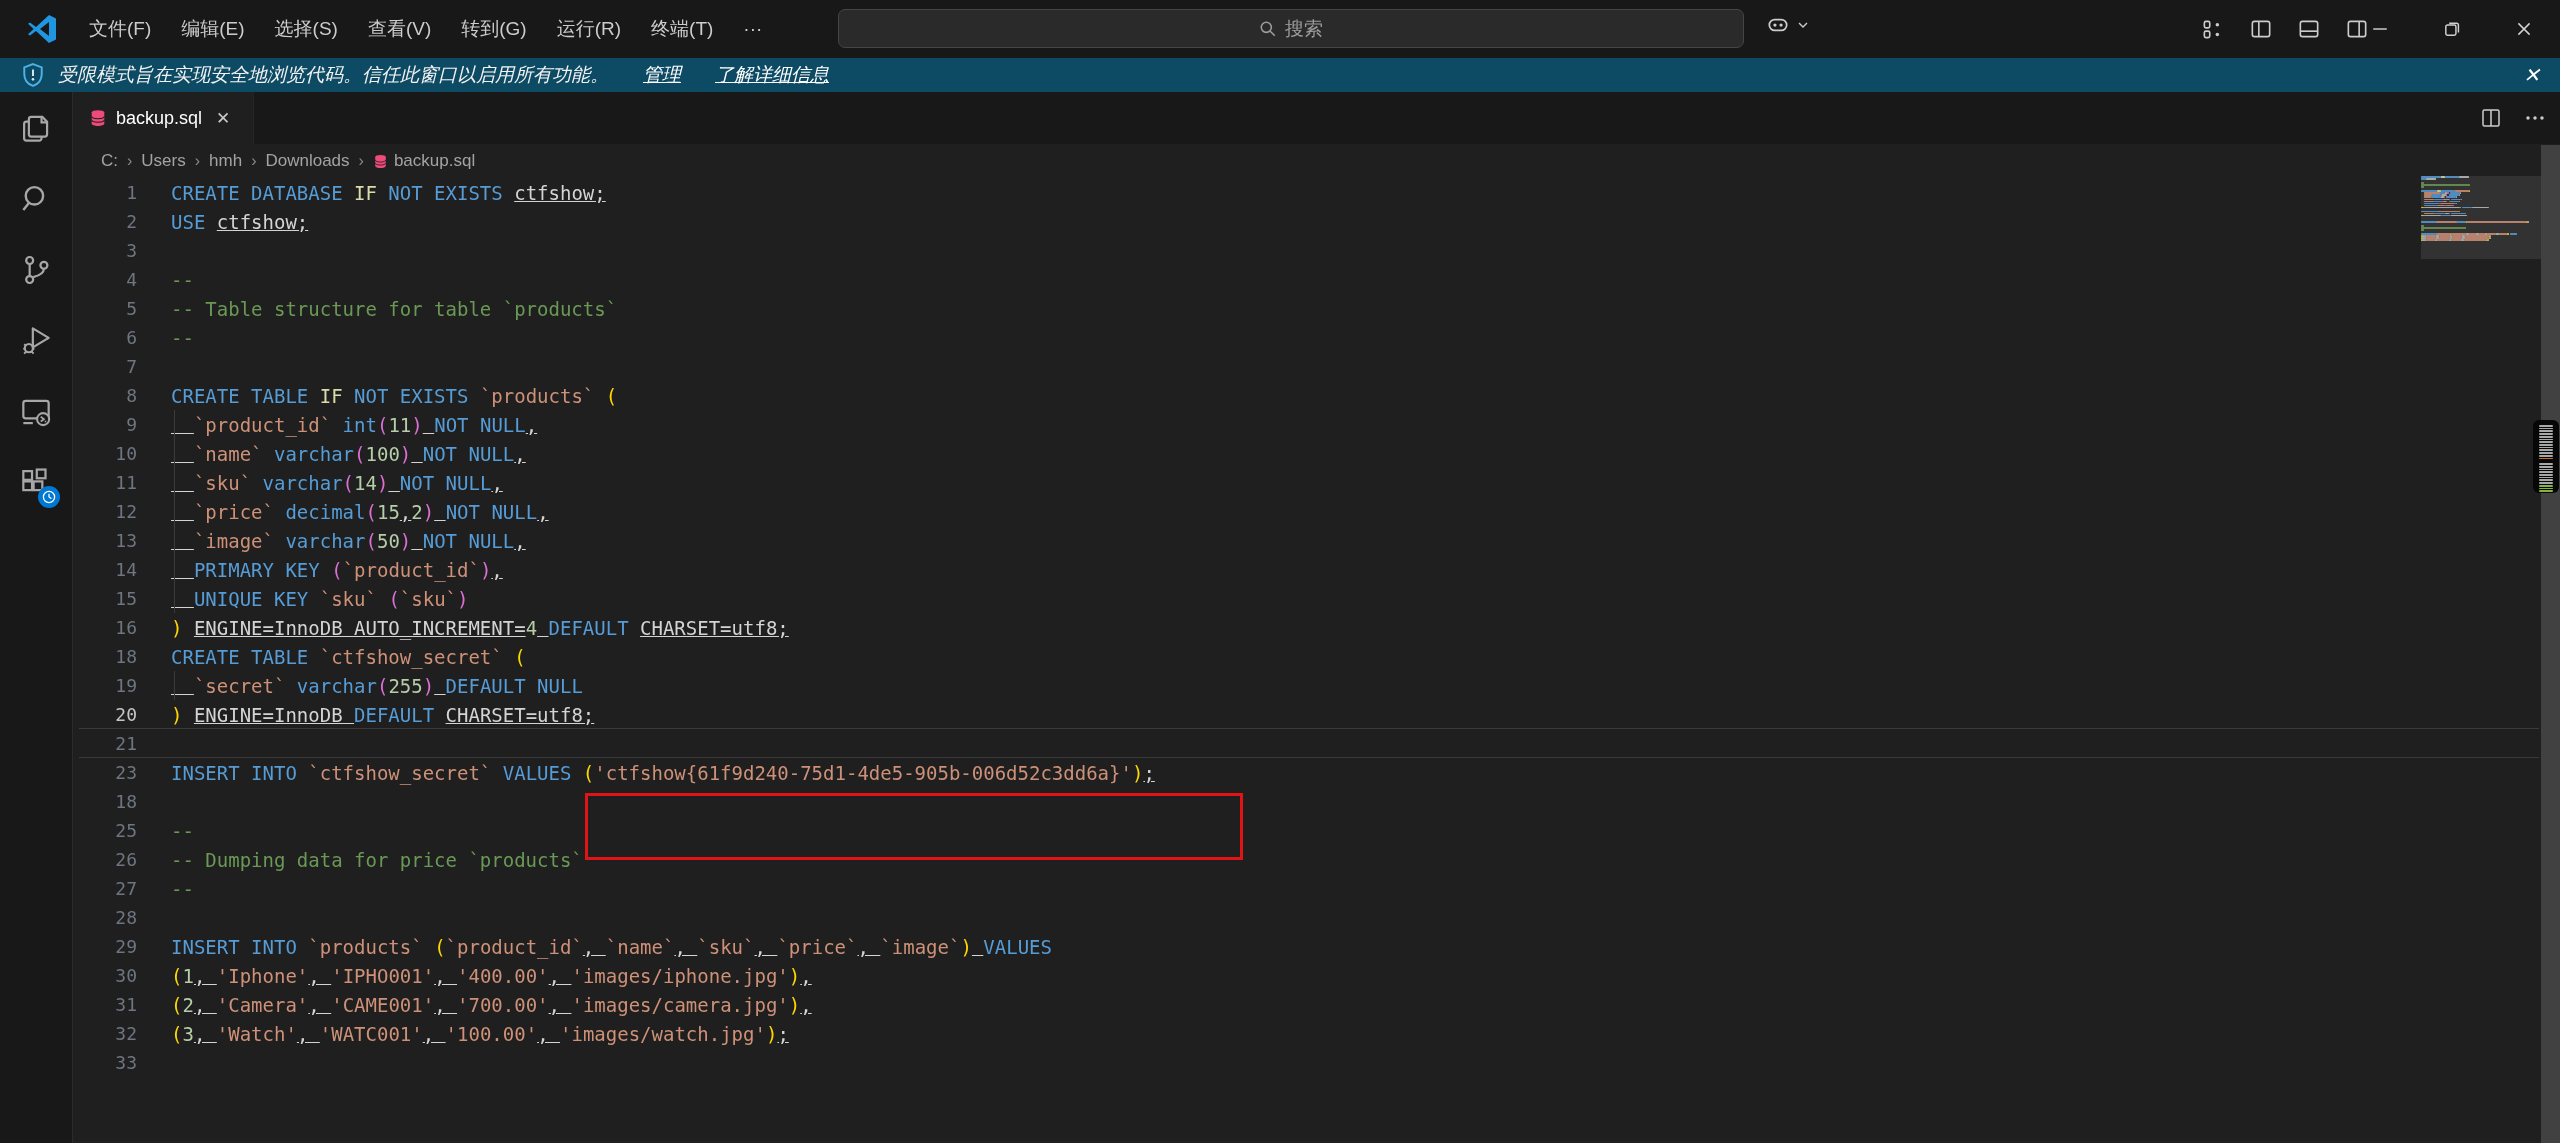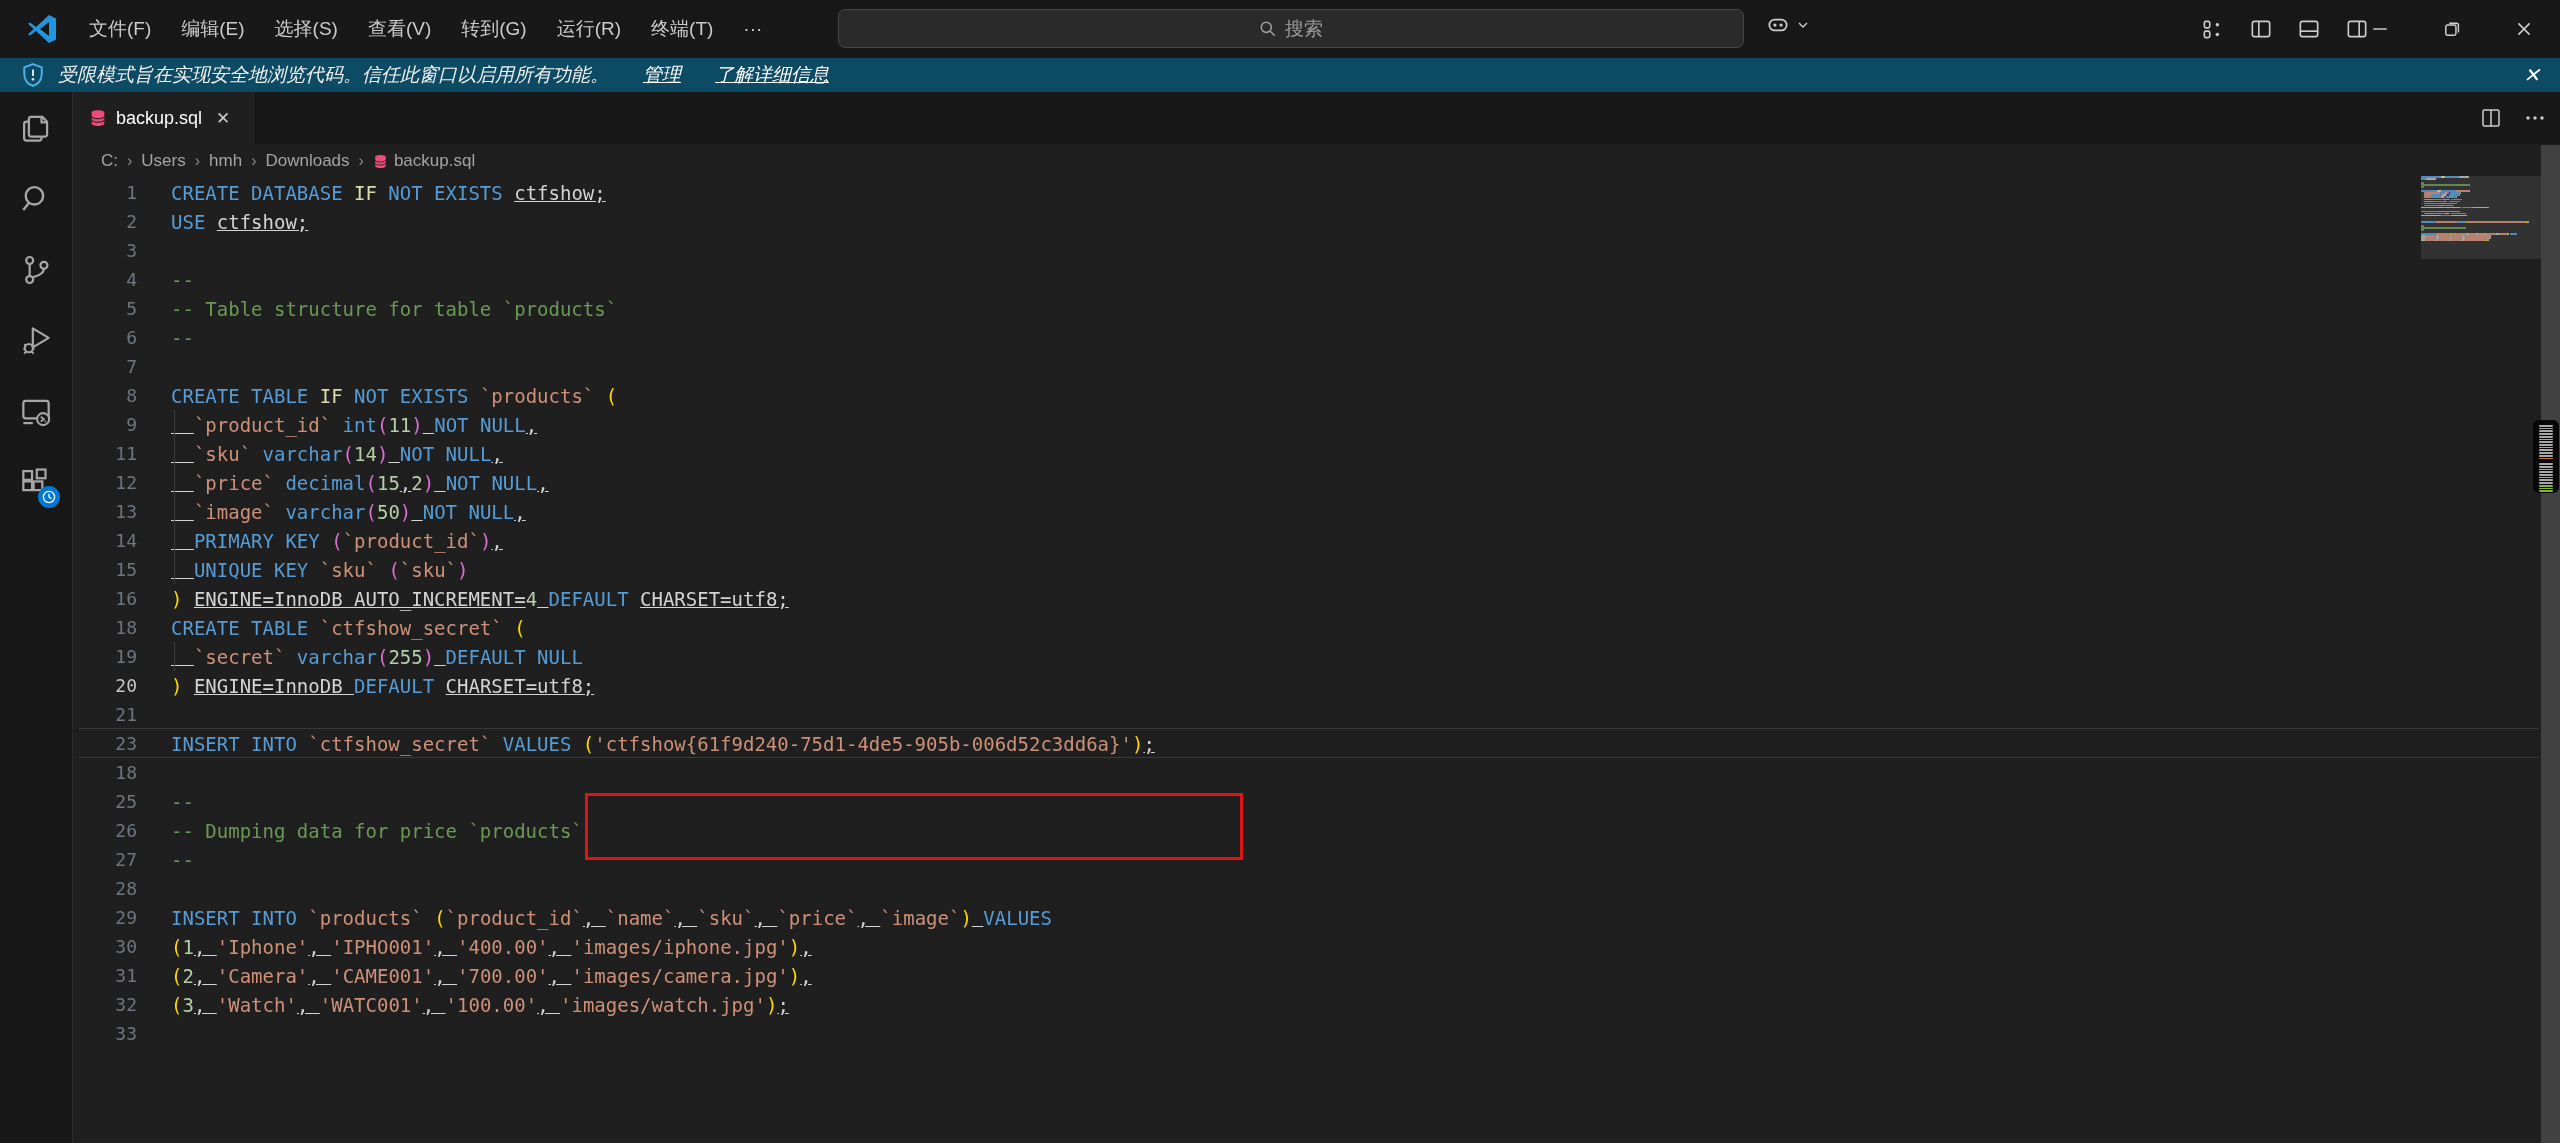--- a/index.html
+++ b/index.html
@@ -289,20 +289,25 @@
         <span class="ln">8</span>
         <span class="ct"><span class="tk-kw">CREATE TABLE </span><span class="tk-ctl">IF </span><span class="tk-kw">NOT EXISTS </span><span class="tk-str">`products` </span><span class="tk-b1">(</span></span>
       </div>
       <div class="line">
         <span class="guide"></span>
         <span class="ln">9</span>
         <span class="ct"><span class="tk-pln">  </span><span class="tk-str">`product_id` </span><span class="tk-kw">int</span><span class="tk-b2">(</span><span class="tk-num">11</span><span class="tk-b2">)</span><span class="tk-pln"> </span><span class="tk-kw">NOT NULL</span><span class="tk-pln">,</span></span>
       </div>
       <div class="line">
         <span class="guide"></span>
+        <span class="ln">10</span>
+        <span class="ct"><span class="tk-pln">  </span><span class="tk-str">`name` </span><span class="tk-kw">varchar</span><span class="tk-b2">(</span><span class="tk-num">100</span><span class="tk-b2">)</span><span class="tk-pln"> </span><span class="tk-kw">NOT NULL</span><span class="tk-pln">,</span></span>
+      </div>
+      <div class="line">
+        <span class="guide"></span>
         <span class="ln">11</span>
         <span class="ct"><span class="tk-pln">  </span><span class="tk-str">`sku` </span><span class="tk-kw">varchar</span><span class="tk-b2">(</span><span class="tk-num">14</span><span class="tk-b2">)</span><span class="tk-pln"> </span><span class="tk-kw">NOT NULL</span><span class="tk-pln">,</span></span>
       </div>
       <div class="line">
         <span class="guide"></span>
         <span class="ln">12</span>
         <span class="ct"><span class="tk-pln">  </span><span class="tk-str">`price` </span><span class="tk-kw">decimal</span><span class="tk-b2">(</span><span class="tk-num">15</span><span class="tk-pln">,</span><span class="tk-num">2</span><span class="tk-b2">)</span><span class="tk-pln"> </span><span class="tk-kw">NOT NULL</span><span class="tk-pln">,</span></span>
       </div>
       <div class="line">
         <span class="guide"></span>

